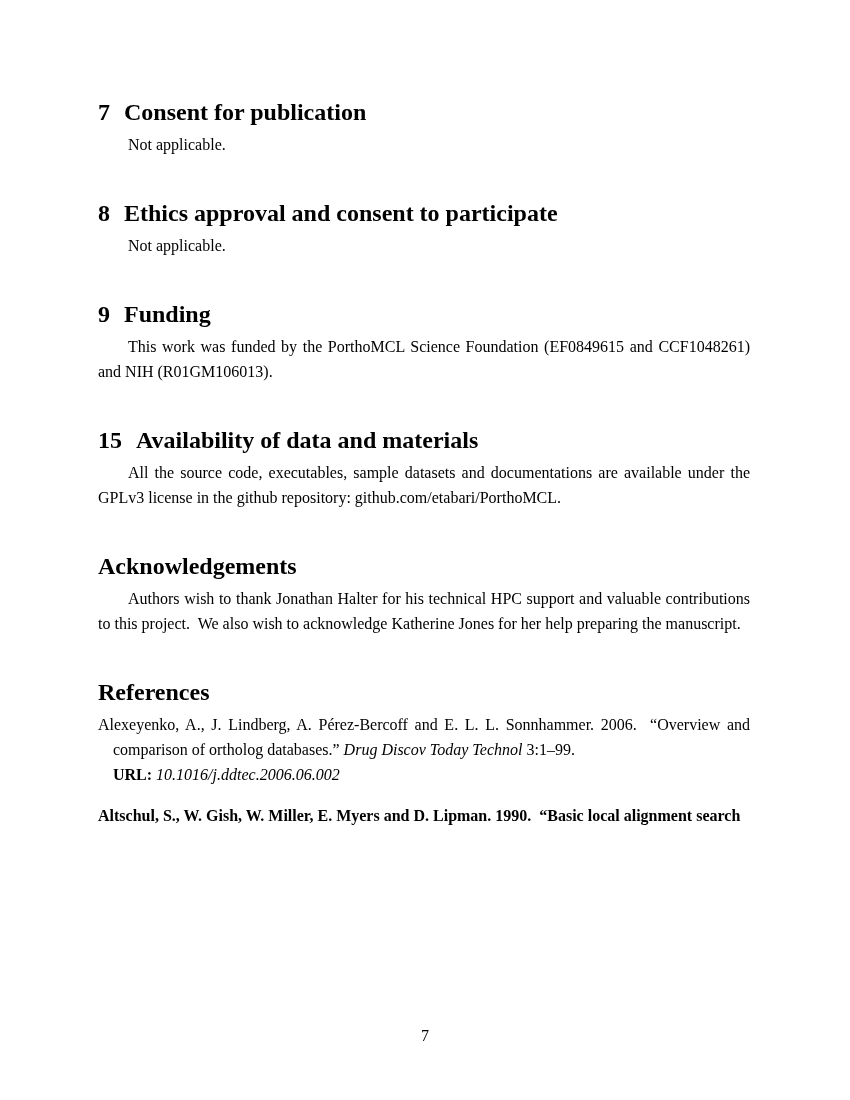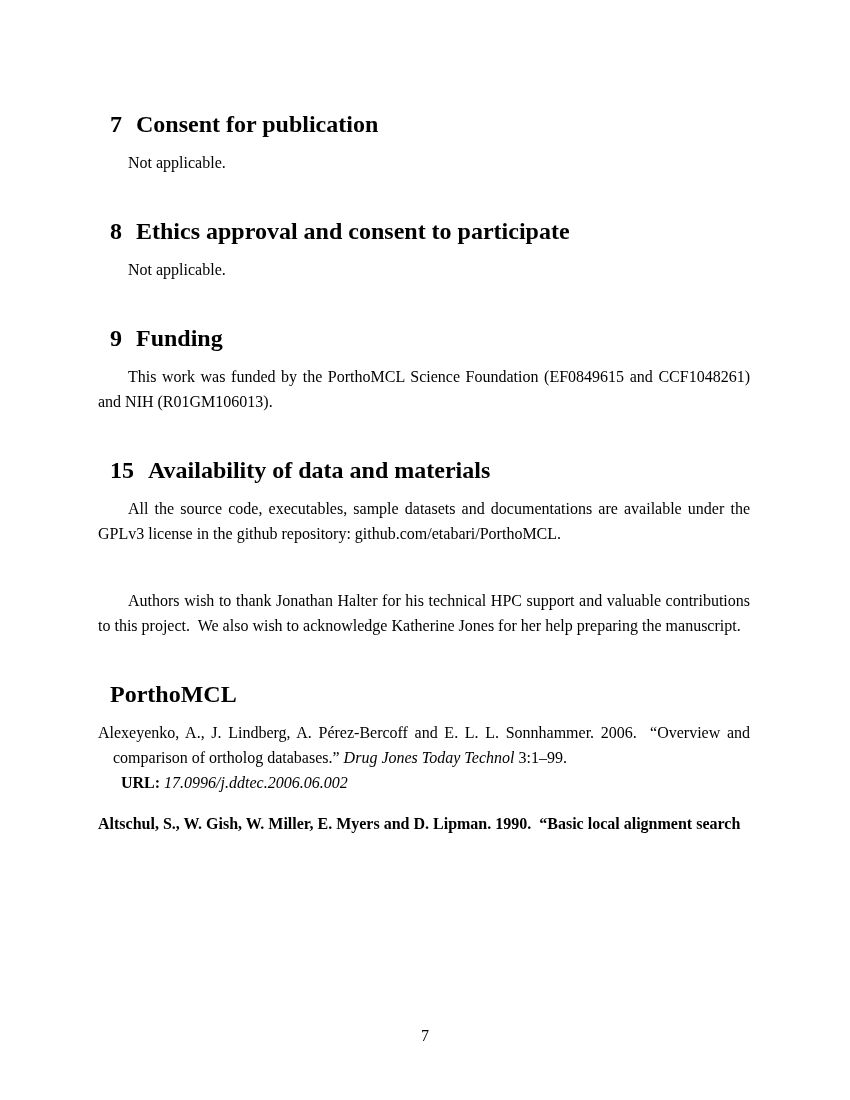--- a/index.html
+++ b/index.html
@@ -19,21 +19,21 @@
     padding: 98px 100px 0 98px;
     overflow: hidden;
   }
   .sec {
     margin: 42px 0 0 0;
   }
   .sec.first {
     margin-top: 0;
   }
   .sec-h {
-    margin: 12px;
+    margin: 0;
     padding: 0;
     font-size: 24px;
     line-height: 28px;
     font-weight: 700;
     letter-spacing: 0;
   }
   .sec-num {
     margin-right: 14px;
   }
   .para {
@@ -59,21 +59,20 @@
   }
   .ref-url {
     display: block;
     text-indent: 0;
   }
   .ref i, .ref-url i {
     font-style: italic;
   }
   .ref-url b {
     font-weight: 700;
-    margin-left: 8px;
   }
   .page-number {
     position: absolute;
     top: 1023px;
     left: 0;
     width: 850px;
     text-align: center;
     line-height: 25px;
     font-size: 16px;
   }
@@ -98,26 +97,27 @@
     <p class="para">This work was funded by the PorthoMCL Science Foundation (EF0849615 and CCF1048261) and NIH (R01GM106013).</p>
   </section>
 
   <section class="sec">
     <h2 class="sec-h"><span class="sec-num">15</span><span class="sec-title">Availability of data and materials</span></h2>
     <p class="para">All the source code, executables, sample datasets and documentations are available under the GPLv3 license in the github repository: github.com/etabari/PorthoMCL.</p>
   </section>
 
 
   <section class="sec">
+    <h2 class="sec-h"><span class="sec-title">Acknowledgements</span></h2>
     <p class="para">Authors wish to thank Jonathan Halter for his technical HPC support and valuable contributions to this project.&nbsp; We also wish to acknowledge Katherine Jones for her help preparing the manuscript.</p>
   </section>
 
   <section class="sec">
-    <h2 class="sec-h"><span class="sec-title">PorthoMCL</span></h2>
+    <h2 class="sec-h"><span class="sec-title">References</span></h2>
     <div class="refs">
-      <div class="ref"><span>Alexeyenko, A., J. Lindberg, A. Pérez-Bercoff and E. L. L. Sonnhammer. 2006.&nbsp; “Overview and comparison of ortholog databases.” </span><i>Drug Jones Today Technol</i><span> 3:1–99.</span><span class="ref-url"><b>URL:</b> <i>17.0996/j.ddtec.2006.06.002</i></span></div>
+      <div class="ref"><span>Alexeyenko, A., J. Lindberg, A. Pérez-Bercoff and E. L. L. Sonnhammer. 2006.&nbsp; “Overview and comparison of ortholog databases.” </span><i>Drug Discov Today Technol</i><span> 3:1–99.</span><span class="ref-url"><b>URL:</b> <i>10.1016/j.ddtec.2006.06.002</i></span></div>
       <div class="ref"><span>Altschul, S., W. Gish, W. Miller, E. Myers and D. Lipman. 1990.&nbsp; “Basic local alignment search</span></div>
     </div>
   </section>
 
   <div class="page-number">7</div>
 
 </div>
 
 </body></html>

